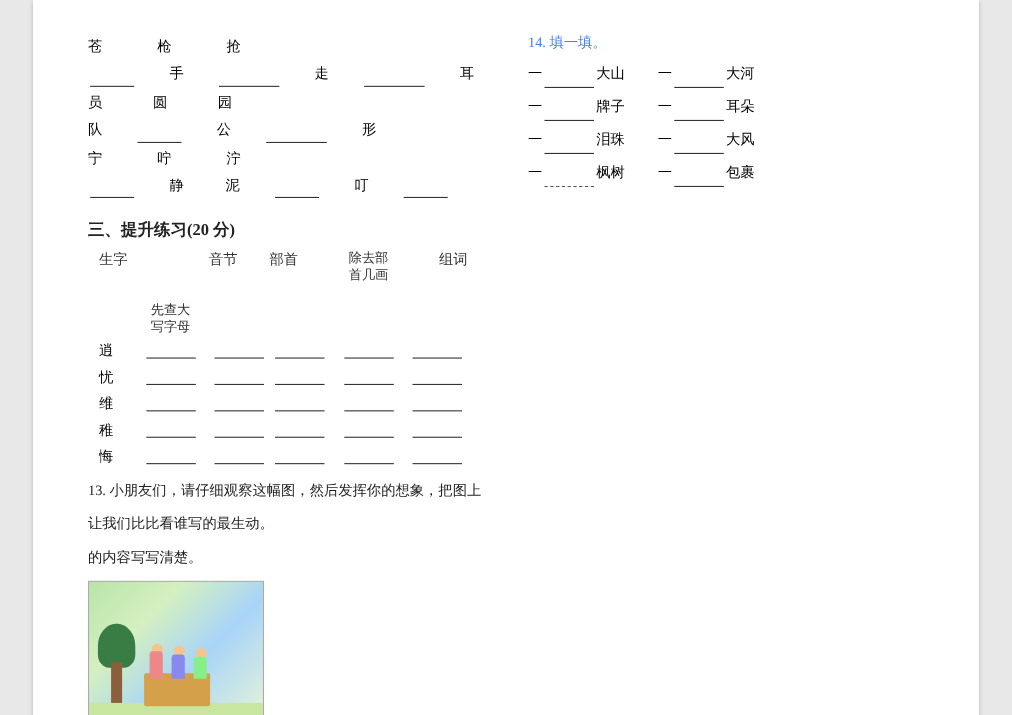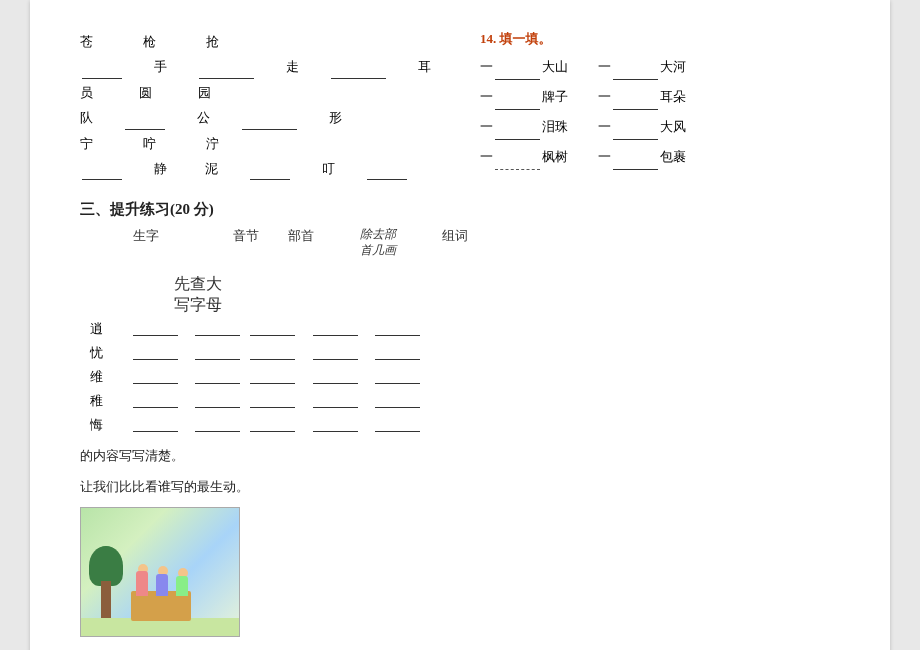--- a/index.html
+++ b/index.html
@@ -53,31 +53,30 @@
     }
     .section-title {
       font-size: 15px;
       font-weight: bold;
       margin: 10px 0 8px 0;
       color: #222;
       font-family: Liberation Serif, serif;
     }
     .question-label {
       margin-bottom: 6px;
-      color: #c2410c;
-      font-weight: bold;
+      color: #3b82f6;
     }
     .table-header {
       display: flex;
       gap: 0;
       margin-bottom: 4px;
       color: #333;
     }
-    .th-shizi { width: 30px; margin-left: 43px; }
-    .th-xianda { width: 70px; text-align: center; font-size: 16px; margin-top: 47px; }
+    .th-shizi { width: 30px; }
+    .th-xianda { width: 70px; text-align: center; font-size: 12px; margin-top: 47px; }
     .th-yinjie { width: 55px; text-align: left; }
     .th-boushou { width: 55px; text-align: left; }
     .th-chubuhhua { width: 70px; text-align: center; font-size: 12px; }
     .th-zuci { width: 55px; text-align: right; }
     .table-row-data {
       display: flex;
       gap: 0;
       align-items: center;
       margin-bottom: 6px;
     }
@@ -347,21 +346,21 @@
 
   <div>
 
     <div style="margin-left: 10px; margin-bottom: 10px;">
 
       <div class="table-header">
         <div class="th-shizi">生字</div>
         <div class="th-xianda" style="line-height:1.3;">先查大<br>写字母</div>
         <div class="th-yinjie">音节</div>
         <div class="th-boushou">部首</div>
-        <div class="th-chubuhhua" style="line-height:1.3;font-style:italic;">除去部<br>首几画</div>
+        <div class="th-chubuhhua" style="line-height:1.3;">除去部<br>首几画</div>
         <div class="th-zuci">组词</div>
       </div>
 
       <div class="table-row-data">
         <div class="td-char">逍</div>
         <div class="td-xianda">
             <div class="blank-std"></div>
           </div>
         <div class="td-yinjie">
             <div class="blank-std"></div>
@@ -445,22 +444,23 @@
             <div class="blank-std"></div>
           </div>
         <div class="td-zuci">
             <div class="blank-std"></div>
           </div>
       </div>
     </div>
   </div>
 
   <div>
+    <div class="para-text">13.  小朋友们，请仔细观察这幅图，然后发挥你的想象，把图上</div>
+    <div class="para-text">让我们比比看谁写的最生动。</div>
     <div class="para-text">的内容写写清楚。</div>
-    <div class="para-text">让我们比比看谁写的最生动。</div>
 
     <div class="image-box">
       <div class="tree-top2"></div>
       <div class="tree-top"></div>
       <div class="tree-trunk"></div>
       <div class="ground"></div>
       <div class="table-figure"></div>
       <div class="head1"></div>
       <div class="head2"></div>
       <div class="head3"></div>

